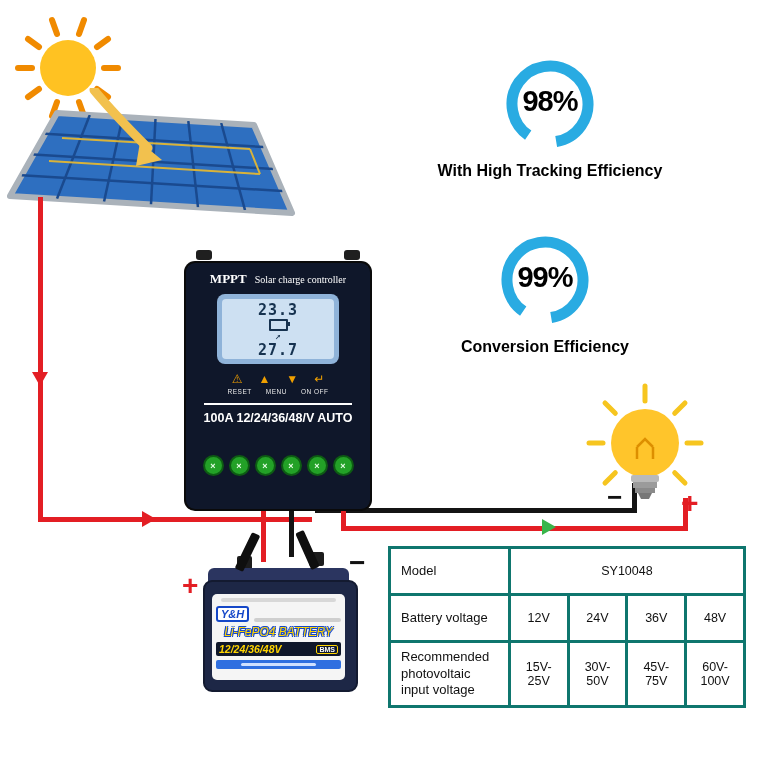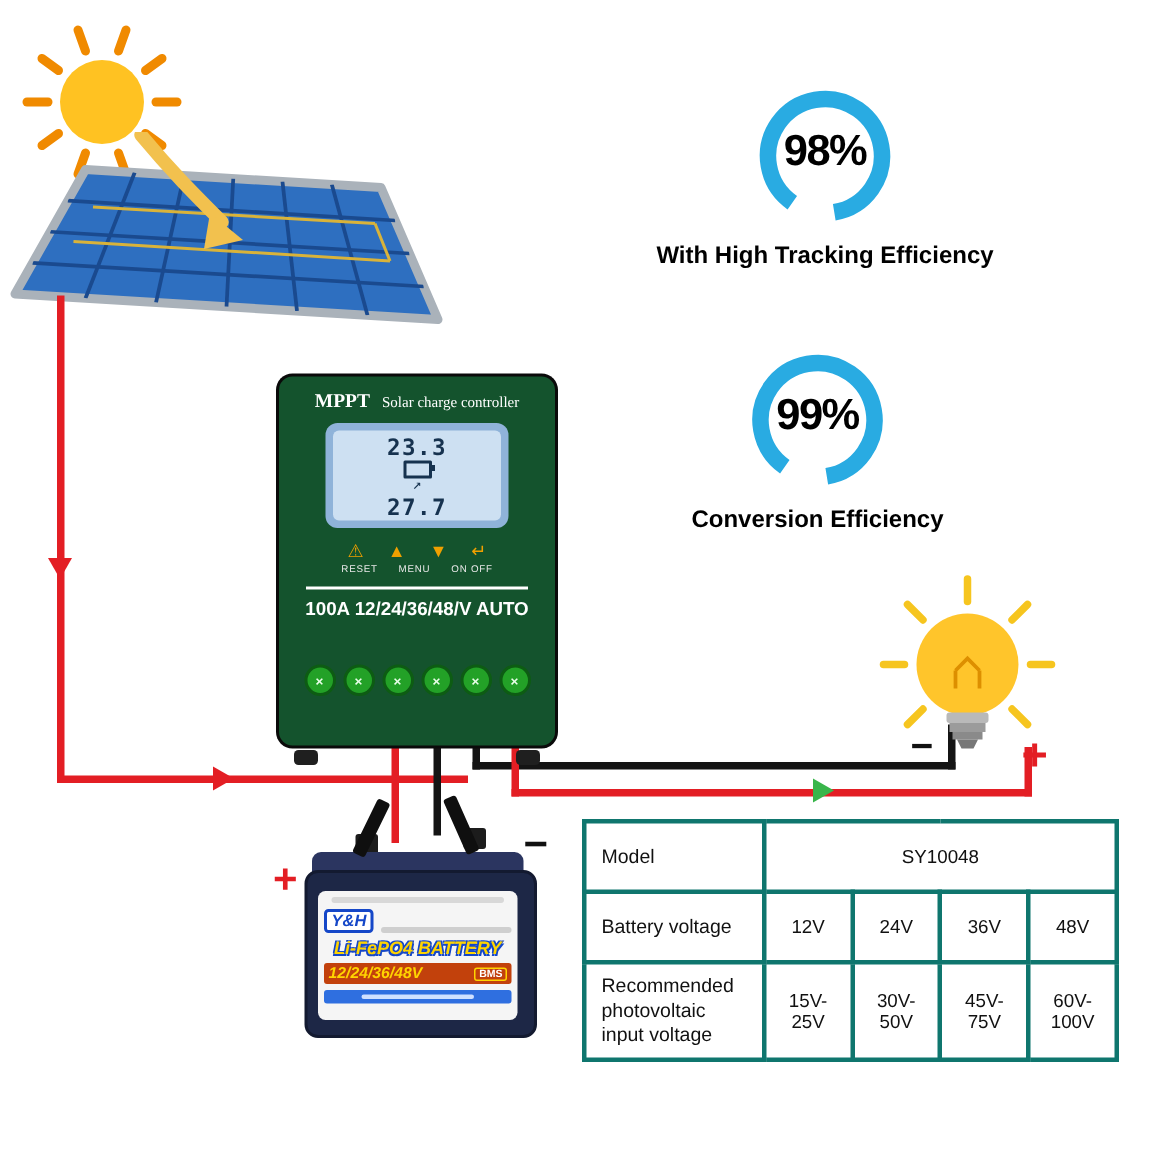--- a/index.html
+++ b/index.html
@@ -14,21 +14,21 @@
   .arrow.right-red{border-top:8px solid transparent;border-bottom:8px solid transparent;border-left:14px solid #e31e24;}
   .arrow.right-green{border-top:8px solid transparent;border-bottom:8px solid transparent;border-left:14px solid #39b54a;}
 
   
   .badge{position:absolute;width:240px;display:flex;flex-direction:column;align-items:center;z-index:2;}
   .ring-wrap{position:relative;width:100px;height:100px;}
   .ring-value{position:absolute;left:0;right:0;top:31px;text-align:center;font-size:29px;font-weight:800;color:#000;letter-spacing:-1px;}
   .badge-label{margin-top:8px;font-size:16px;font-weight:700;color:#000;text-align:center;white-space:nowrap;}
 
   
-  #controller{position:absolute;left:186px;top:251px;width:184px;height:246px;background:#14532d;
+  #controller{position:absolute;left:186px;top:263px;width:184px;height:246px;background:#0f172a;
               border-radius:9px;z-index:2;box-shadow:0 0 0 2px #0a0a0a;}
   .tab{position:absolute;width:16px;height:10px;background:#1f1f1f;border-radius:3px;z-index:1;}
   .ctrl-header{display:flex;justify-content:center;align-items:baseline;gap:8px;padding-top:8px;
                font-family:"Liberation Serif",serif;color:#fff;}
   .ctrl-brand{font-size:13px;font-weight:700;}
   .ctrl-title{font-size:10px;}
   .lcd{margin:7px auto 0;width:112px;background:#8fb3d9;border-radius:8px;padding:5px;}
   .lcd-inner{background:#cde0f2;border-radius:4px;height:56px;padding:2px 6px;position:relative;
              font-family:"DejaVu Sans Mono",monospace;color:#16324f;}
   .lcd-row{display:flex;justify-content:space-between;align-items:center;flex-direction:column;}
@@ -55,23 +55,23 @@
             border:2px solid #131a30;border-radius:9px;z-index:2;}
   .bat-stud{position:absolute;width:15px;height:14px;background:#1c1c1c;border-radius:2px;z-index:2;}
   .bat-clamp{position:absolute;width:9px;height:40px;background:#0f0f0f;border-radius:2px;z-index:3;}
   .bat-label{position:absolute;left:212px;top:594px;width:133px;height:86px;background:#f5f5f5;
              border-radius:5px;z-index:3;padding:4px;box-sizing:border-box;}
   .bat-deco{height:4px;background:#d8d8d8;border-radius:2px;width:92%;margin:0 auto;}
   .bat-brand-row{display:flex;align-items:flex-end;gap:5px;margin-top:4px;}
   .bat-brand{font-size:11px;font-weight:800;font-style:italic;color:#1547c8;border:2px solid #1547c8;
              border-radius:3px;padding:0 3px;background:#fff;}
   .bat-deco2{height:4px;background:#cfcfcf;border-radius:2px;flex:1;}
-  .bat-chem{margin-top:3px;text-align:center;font-size:12px;font-weight:700;font-style:italic;color:#ffd400;
+  .bat-chem{margin-top:3px;text-align:center;font-size:12px;font-weight:400;font-style:italic;color:#ffd400;
             text-shadow:1px 1px 0 #1547c8,-1px -1px 0 #1547c8,1px -1px 0 #1547c8,-1px 1px 0 #1547c8;}
-  .bat-strip{margin-top:3px;background:#c2410c;border-radius:2px;padding:1px 3px;display:flex;
+  .bat-strip{margin-top:3px;background:#0f172a;border-radius:2px;padding:1px 3px;display:flex;
              justify-content:space-between;align-items:center;}
   .bat-volt{color:#ffd400;font-size:10.5px;font-weight:800;font-style:italic;}
   .bat-bms{color:#fff;font-size:7px;font-weight:700;border:1px solid #ffd400;border-radius:2px;padding:0 2px;}
   .bat-bottom{margin-top:4px;height:9px;background:#2f6fe0;border-radius:2px;display:flex;align-items:center;justify-content:center;}
   .bat-bottom span{display:block;width:60%;height:3px;background:#cfe0ff;border-radius:2px;}
 
   
   #spec-table{position:absolute;left:388px;top:546px;z-index:2;border-collapse:collapse;width:358px;
               font-size:13px;color:#111;background:#fff;}
   #spec-table td{border:3px solid #0f766e;padding:4px 6px;}

